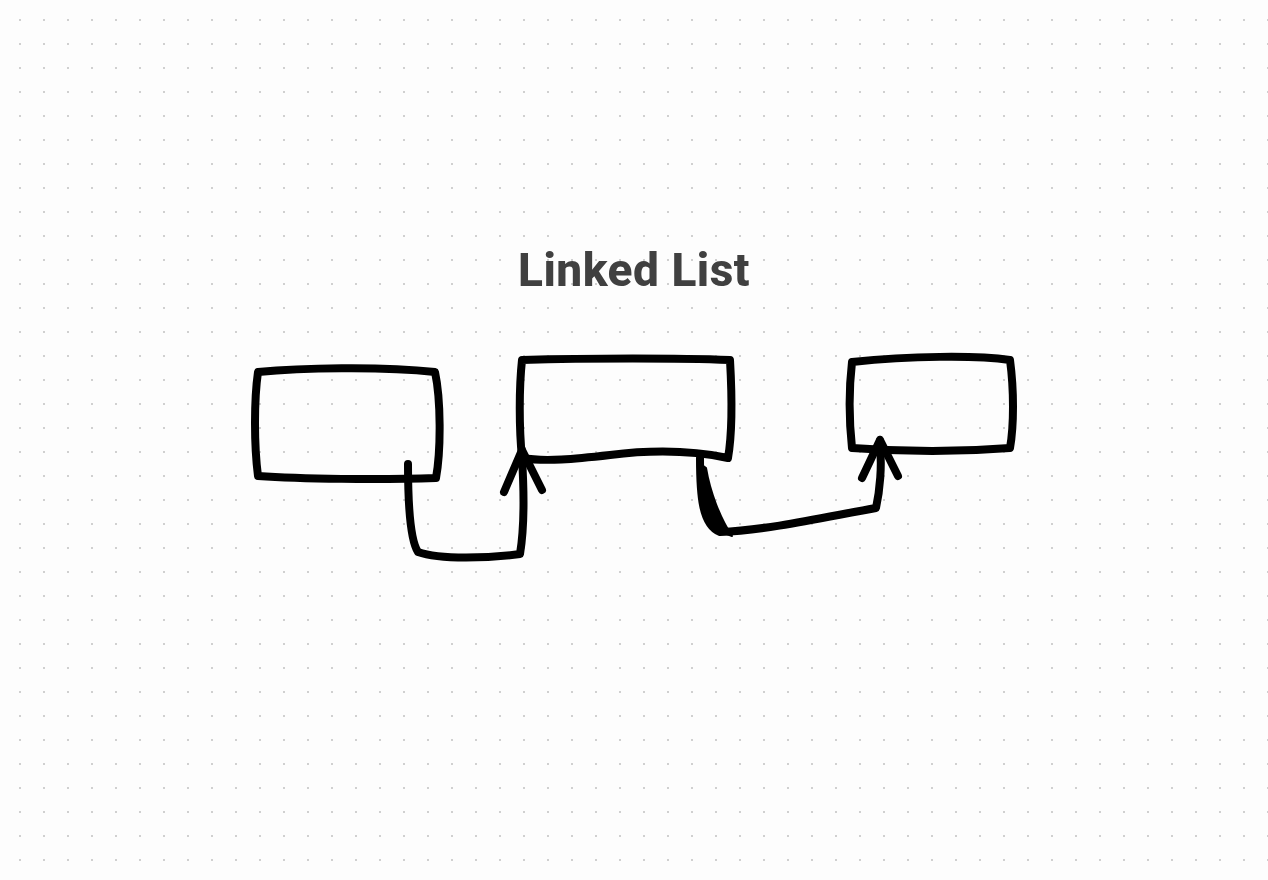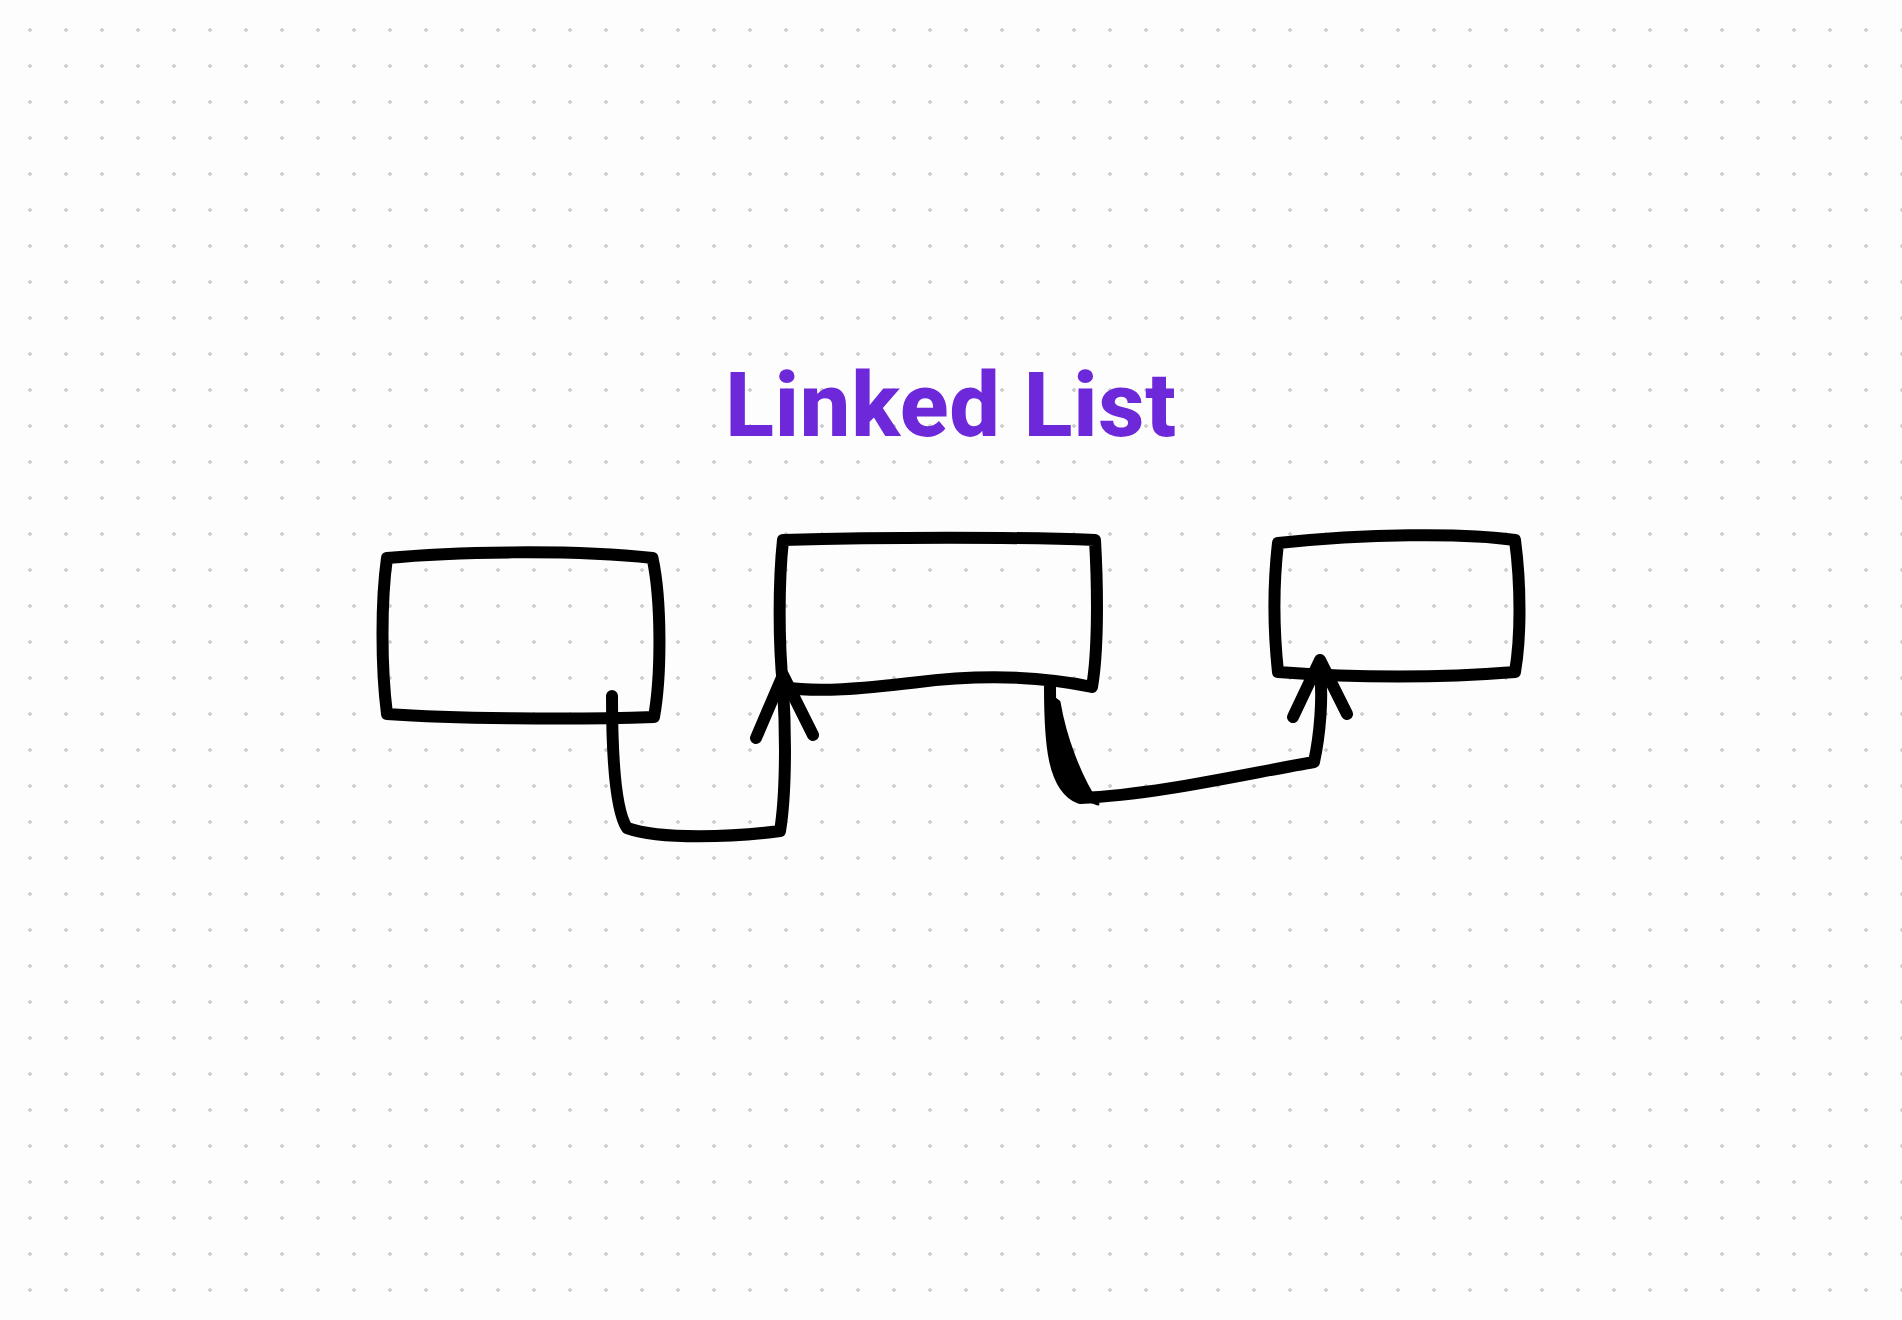--- a/index.html
+++ b/index.html
@@ -12,23 +12,23 @@
       background-position: 8px 8px;
       position: relative;
       font-family: -apple-system, BlinkMacSystemFont, "Segoe UI", Roboto, Helvetica, Arial, sans-serif;
       overflow: hidden;
     }
     .title {
       position: absolute;
       left: 50%;
       top: 270px;
       transform: translate(-50%, -50%);
-      font-size: 60px;
+      font-size: 46px;
       font-weight: 800;
-      color: #6d28d9;
+      color: #404040;
       letter-spacing: 0.5px;
       white-space: nowrap;
     }
     .diagram {
       position: absolute;
       top: 0;
       left: 0;
     }
   </style>
 </head>

